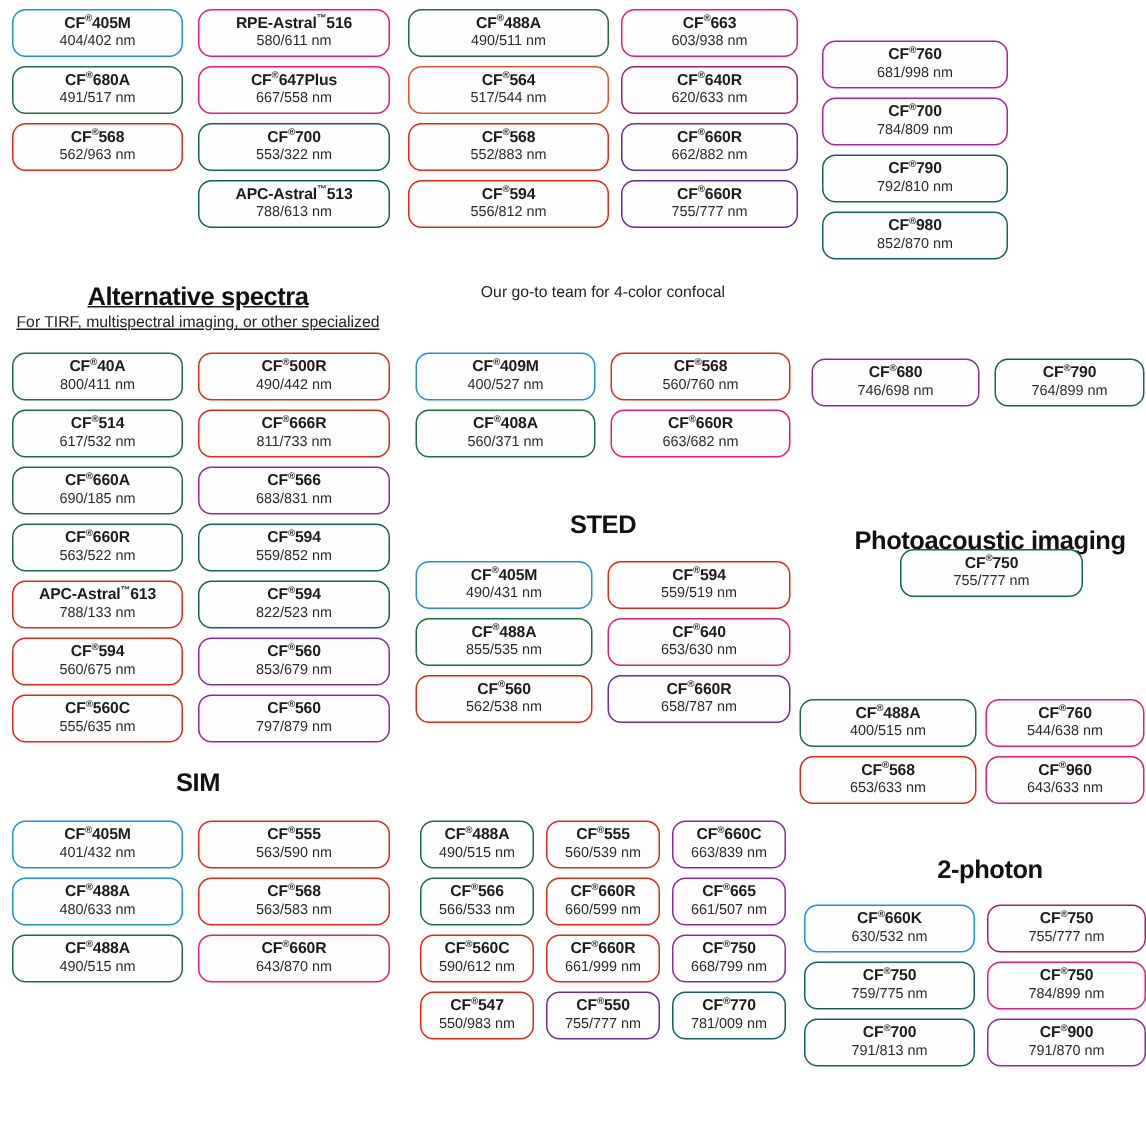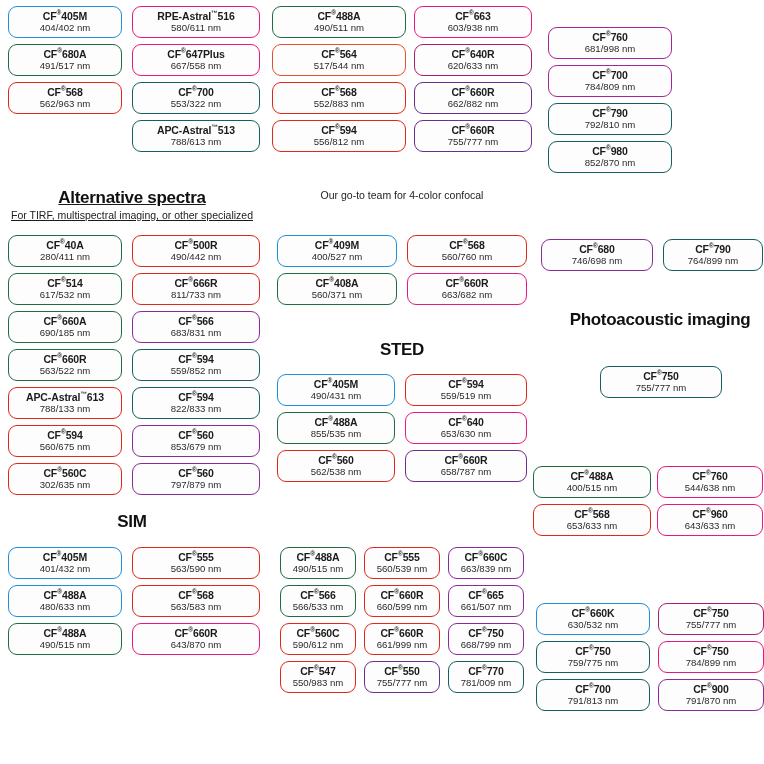--- a/index.html
+++ b/index.html
@@ -185,21 +185,21 @@
     </div>
 
   <div class="head" style="left:0px; top:188px; width:264px;text-decoration:underline;">
     <div class="sec-title">Alternative spectra</div>
     <div class="sec-sub">For TIRF, multispectral imaging, or other specialized</div>
   </div>
   <div class="grid" style="left:8px; top:235px; width:252px;
               grid-template-columns: 114px 128px; column-gap:10px; row-gap:6px;">
       <div class="pill c-green" style="height: 32px;">
         <div class="name">CF<sup>®</sup>40A</div>
-        <div class="spec">280/411 nm</div>
+        <div class="spec">800/411 nm</div>
       </div>
       <div class="pill c-red" style="height: 32px;">
         <div class="name">CF<sup>®</sup>500R</div>
         <div class="spec">490/442 nm</div>
       </div>
       <div class="pill c-green" style="height: 32px;">
         <div class="name">CF<sup>®</sup>514</div>
         <div class="spec">617/532 nm</div>
       </div>
       <div class="pill c-red" style="height: 32px;">
@@ -221,33 +221,33 @@
       <div class="pill c-teal" style="height: 32px;">
         <div class="name">CF<sup>®</sup>594</div>
         <div class="spec">559/852 nm</div>
       </div>
       <div class="pill c-red" style="height: 32px;">
         <div class="name">APC-Astral<sup>™</sup>613</div>
         <div class="spec">788/133 nm</div>
       </div>
       <div class="pill c-teal" style="height: 32px;">
         <div class="name">CF<sup>®</sup>594</div>
-        <div class="spec">822/833 nm</div>
+        <div class="spec">822/523 nm</div>
       </div>
       <div class="pill c-red" style="height: 32px;">
         <div class="name">CF<sup>®</sup>594</div>
         <div class="spec">560/675 nm</div>
       </div>
       <div class="pill c-purple" style="height: 32px;">
         <div class="name">CF<sup>®</sup>560</div>
         <div class="spec">853/679 nm</div>
       </div>
       <div class="pill c-red" style="height: 32px;">
         <div class="name">CF<sup>®</sup>560C</div>
-        <div class="spec">302/635 nm</div>
+        <div class="spec">555/635 nm</div>
       </div>
       <div class="pill c-purple" style="height: 32px;">
         <div class="name">CF<sup>®</sup>560</div>
         <div class="spec">797/879 nm</div>
       </div>
     </div>
 
   <div class="head" style="left:270px; top:188px; width:264px;">
     <div class="sec-sub">Our go-to team for 4-color confocal</div>
   </div>
@@ -308,21 +308,21 @@
         <div class="name">CF<sup>®</sup>680</div>
         <div class="spec">746/698 nm</div>
       </div>
       <div class="pill c-teal" style="height: 32px;">
         <div class="name">CF<sup>®</sup>790</div>
         <div class="spec">764/899 nm</div>
       </div>
     </div>
 
   <div class="head" style="left:560px; top:310px; width:200px;">
-    <div class="sec-title" style="line-height:1.12;">Photoacoustic imaging</div>
+    <div class="sec-title" style="line-height:1.12;margin-top:41px;">Photoacoustic imaging</div>
   </div>
   <div class="grid" style="left:600px; top:366px; width:122px;
               grid-template-columns: 122px; row-gap:6px;">
       <div class="pill c-teal" style="height: 32px;">
         <div class="name">CF<sup>®</sup>750</div>
         <div class="spec">755/777 nm</div>
       </div>
     </div>
 
   <div class="grid" style="left:533px; top:466px; width:230px;
@@ -421,20 +421,23 @@
       <div class="pill c-violet" style="height: 32px;">
         <div class="name">CF<sup>®</sup>550</div>
         <div class="spec">755/777 nm</div>
       </div>
       <div class="pill c-teal" style="height: 32px;">
         <div class="name">CF<sup>®</sup>770</div>
         <div class="spec">781/009 nm</div>
       </div>
     </div>
 
+  <div class="head" style="left:560px; top:570px; width:200px;">
+    <div class="sec-title">2-photon</div>
+  </div>
   <div class="grid" style="left:536px; top:603px; width:228px;
               grid-template-columns: 114px 106px; column-gap:8px; row-gap:6px;">
       <div class="pill c-blue" style="height: 32px;">
         <div class="name">CF<sup>®</sup>660K</div>
         <div class="spec">630/532 nm</div>
       </div>
       <div class="pill c-plum" style="height: 32px;">
         <div class="name">CF<sup>®</sup>750</div>
         <div class="spec">755/777 nm</div>
       </div>

